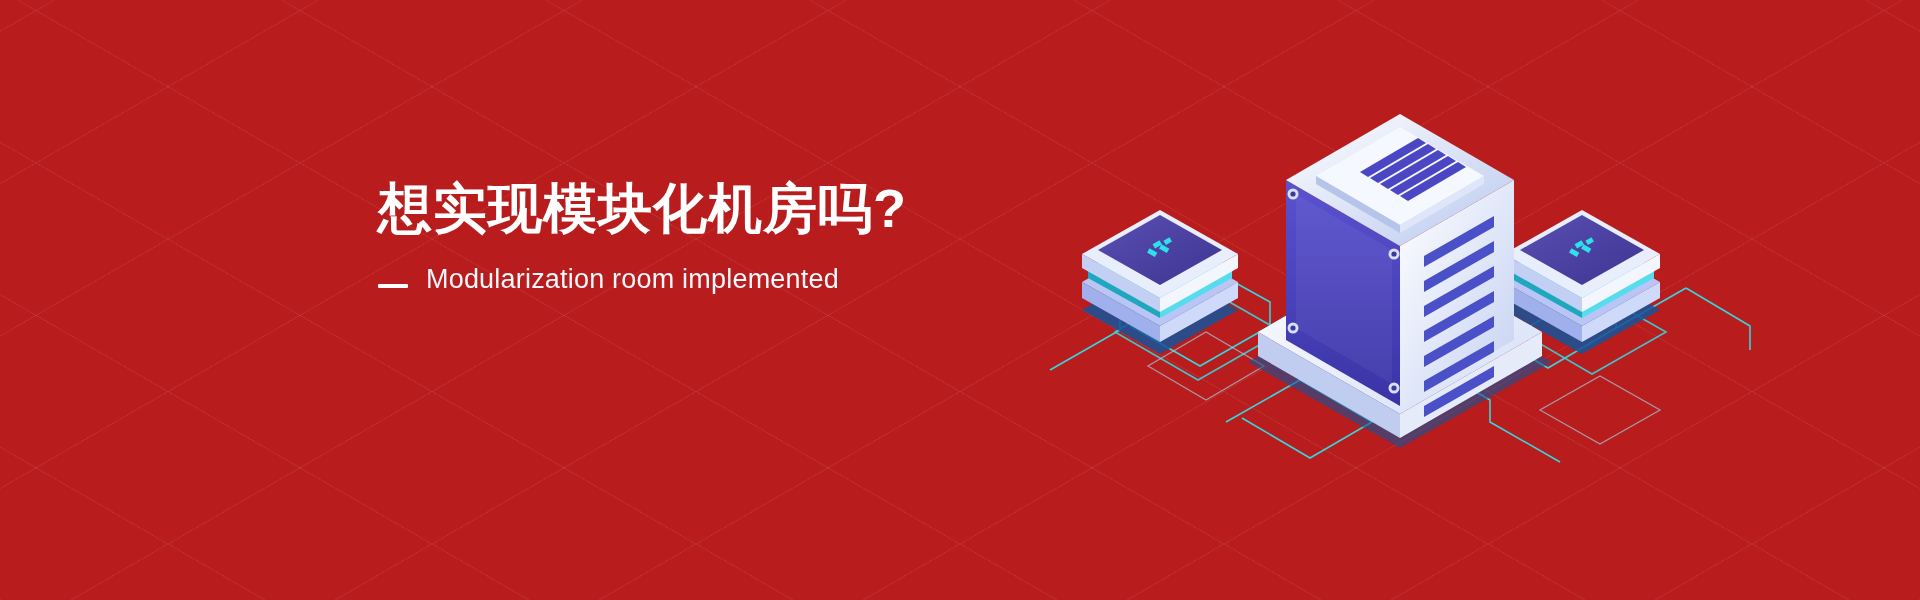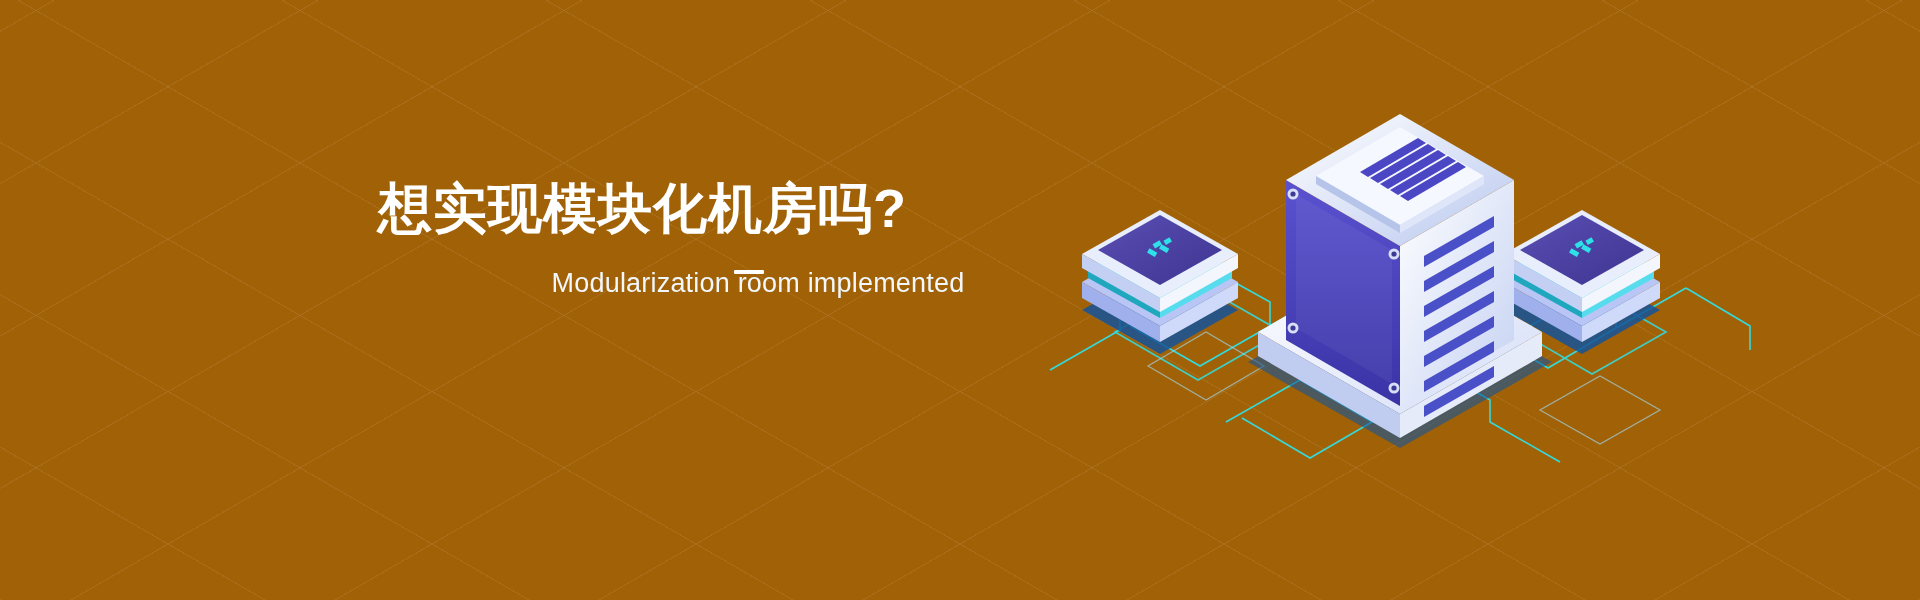--- a/index.html
+++ b/index.html
@@ -10,21 +10,21 @@
   }
   body {
     font-family: "Liberation Sans", "DejaVu Sans", sans-serif;
   }
 
   .banner {
     position: relative;
     width: 1920px;
     height: 600px;
     overflow: hidden;
-    background: #a16207;
+    background: #b91c1c;
   }
 
   
   .bg-grid {
     position: absolute;
     inset: 0;
     background-image:
       repeating-linear-gradient(30deg,
         rgba(255,255,255,0.075) 0px,
         rgba(255,255,255,0.075) 1px,
@@ -51,21 +51,20 @@
     font-weight: bold;
     line-height: 1.12;
     color: #ffffff;
     letter-spacing: 1px;
     white-space: nowrap;
   }
   .subline {
     display: flex;
     align-items: center;
     margin-top: 26px;
-    flex-direction: column;
   }
   .sub-dash {
     width: 30px;
     height: 4px;
     background: #ffffff;
     border-radius: 1px;
     margin-right: 18px;
     flex: 0 0 auto;
     position: relative;
     top: 6px;

